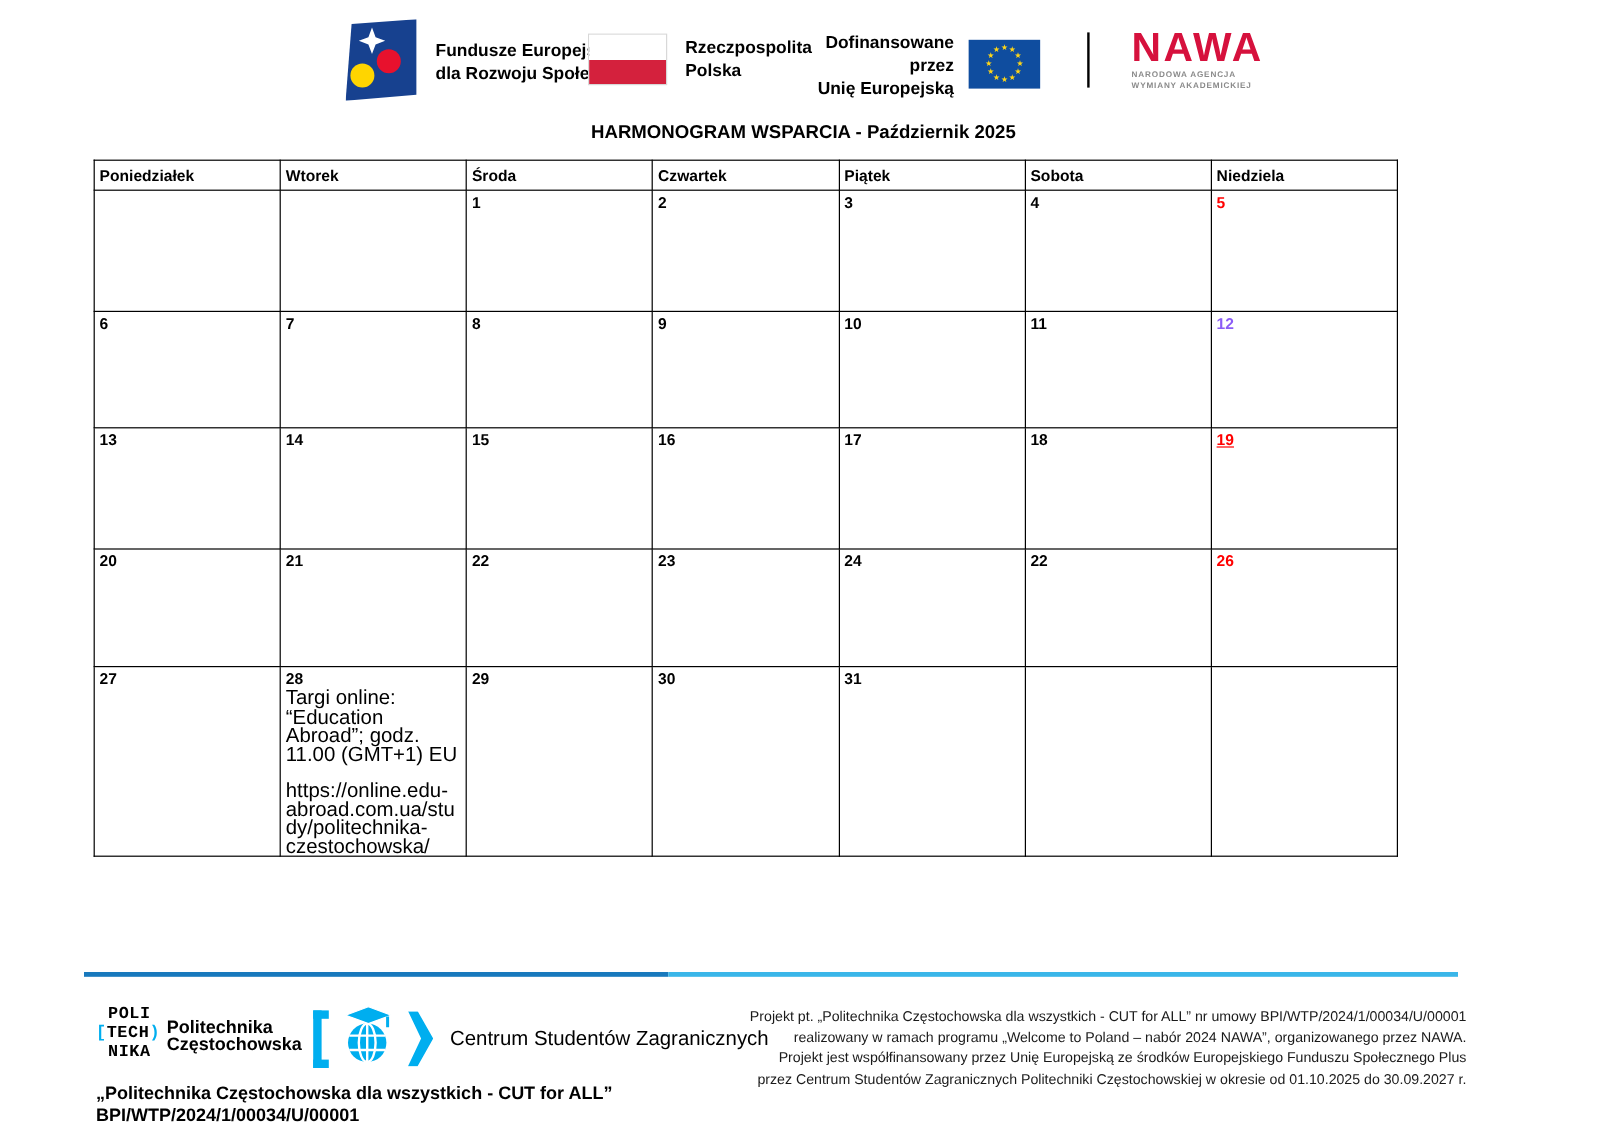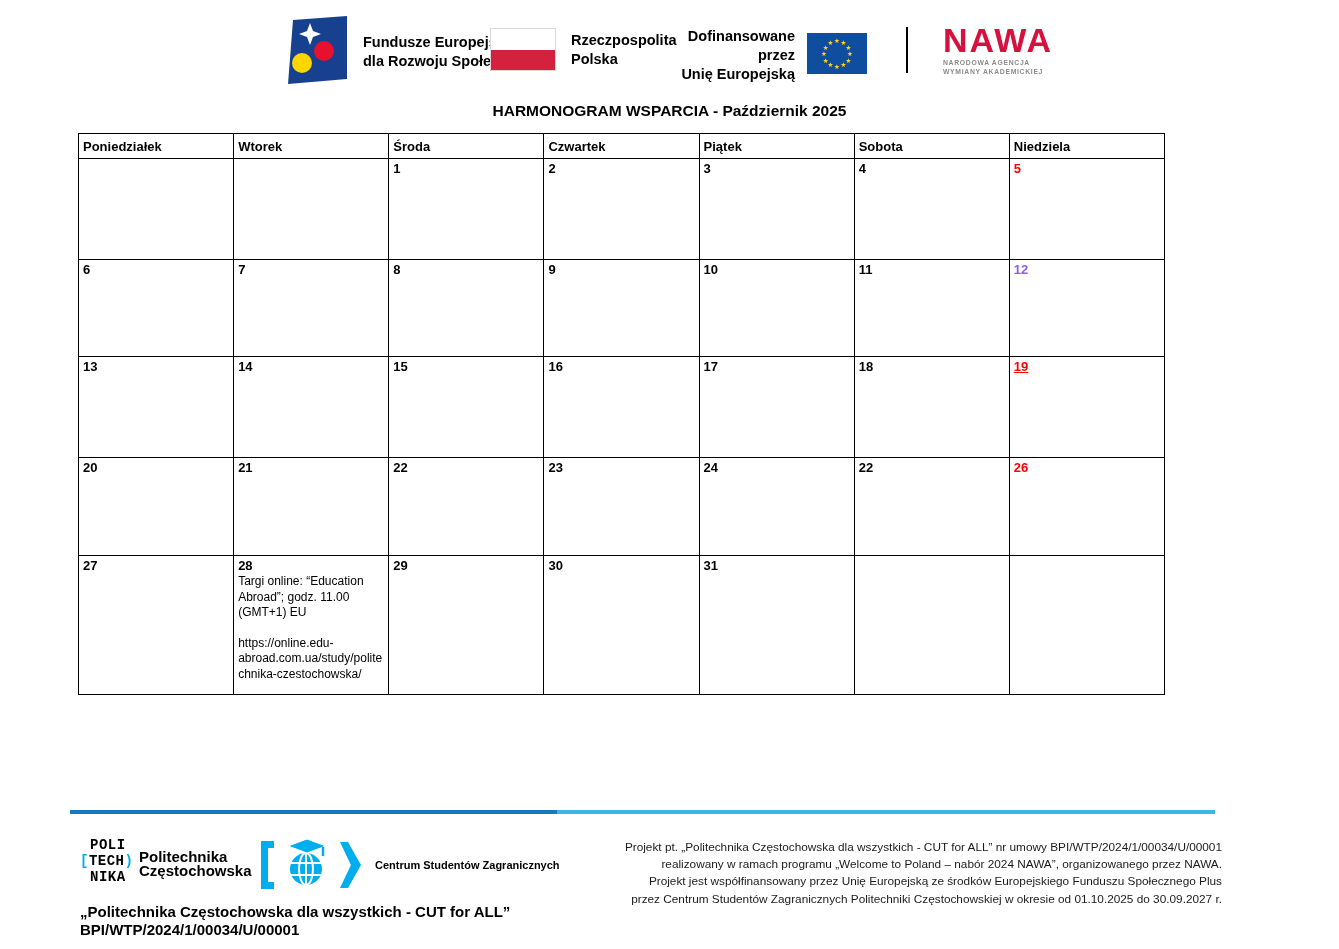--- a/index.html
+++ b/index.html
@@ -28,21 +28,21 @@
   .title { position:absolute; top:102px; left:0; width:100%; text-align:center;
            font-weight:bold; font-size:15.5px; }
 
   
   table.calendar { position:absolute; left:78px; top:133px; width:1087px;
                    border-collapse:collapse; table-layout:fixed; }
   table.calendar th, table.calendar td { border:1px solid #000; vertical-align:top; padding:0; }
   table.calendar th { height:20px; font-size:13px; font-weight:bold; text-align:left;
                       padding:2px 2px 2px 4px; vertical-align:middle; }
   .daynum { font-weight:bold; font-size:13px; padding:2px 4px 1px; }
-  .event-text { font-size:12px; line-height:15.5px; padding:0 3px 0 4px; overflow-wrap:anywhere; }
+  .event-text { font-size:17px; line-height:15.5px; padding:0 3px 0 4px; overflow-wrap:anywhere; }
   .event-gap { margin-top:15px; }
   tbody tr:nth-child(1) td { height:100px; }
   tbody tr:nth-child(2) td { height:96px; }
   tbody tr:nth-child(3) td { height:100px; }
   tbody tr:nth-child(4) td { height:97px; }
   tbody tr:nth-child(5) td { height:138px; }
 
   
   .divider { position:absolute; top:810px; left:70px; width:1145px; height:4px; display:flex; }
   .divider-left  { width:487px; height:100%; }
@@ -54,21 +54,21 @@
   .pc-logo .row { display:flex; }
   .pc-logo .pad { padding-left:10px; }
   .pc-bracket { color:#00aeef; }
   .pc-name { position:absolute; left:139px; top:850px; font-weight:bold; font-size:15px; line-height:14px; }
   .csz { position:absolute; left:261px; top:837px; display:flex; align-items:center; }
   .csz-bracket { width:13px; height:48px; box-sizing:border-box;
                  border-left:7px solid #00aeef; border-top:7px solid #00aeef; border-bottom:7px solid #00aeef; }
   .csz-globe { margin-left:8px; }
   .csz-chevron { margin-left:10px; width:21px; height:46px; background:#00aeef;
                  clip-path:polygon(0 0, 38% 0, 100% 50%, 38% 100%, 0 100%, 52% 50%); }
-  .csz-label { font-weight:bold; font-size:11px; margin-left:14px; }
+  .csz-label { font-weight:normal; font-size:17px; margin-left:14px; }
   .project-id { position:absolute; left:80px; top:903px; font-weight:bold; font-size:15px; line-height:17.5px; }
 
   
   .project-desc { position:absolute; top:839px; right:117px; width:640px; text-align:right;
                   font-size:11.8px; line-height:17.2px; color:#1a1a1a; }
 </style>
 </head>
 <body>
 
 <div class="logo-group fundusze-group">

